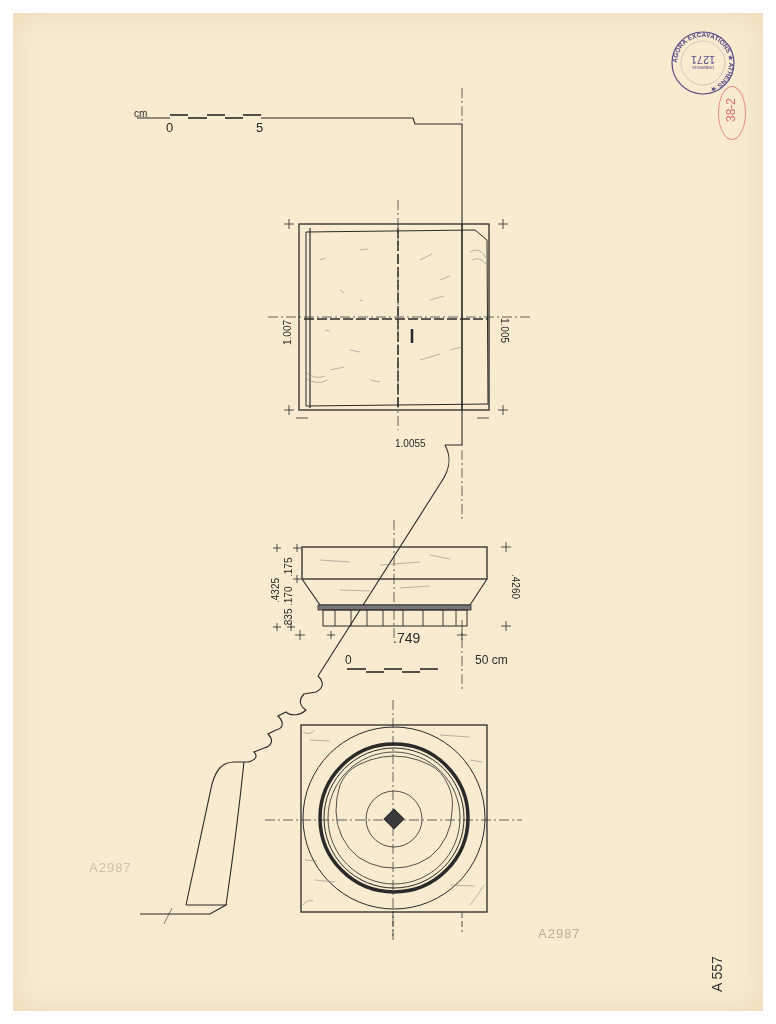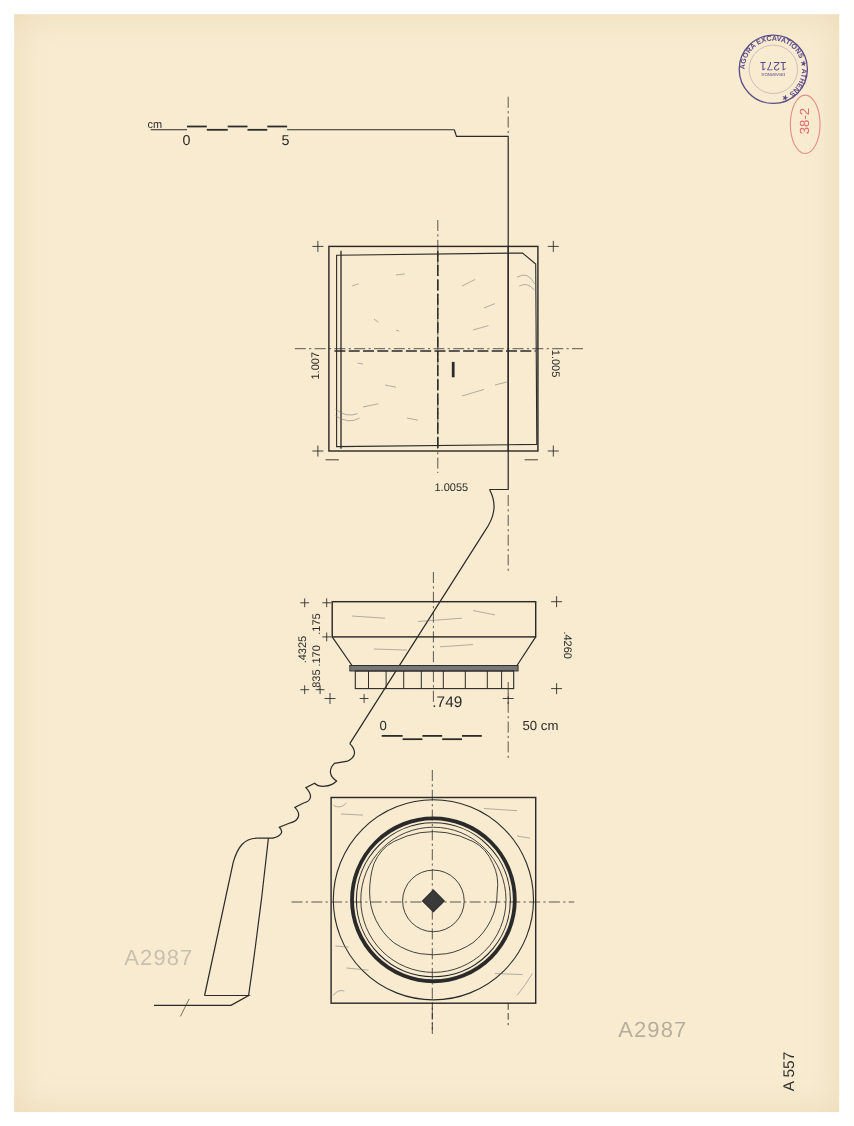--- a/index.html
+++ b/index.html
@@ -3,21 +3,21 @@
   <meta charset="utf-8">
   <style>
     html, body { margin: 0; padding: 0; background: #ffffff; }
     body { width: 776px; height: 1024px; position: relative; overflow: hidden;
            font-family: "Liberation Sans", sans-serif; }
     .sheet { position: absolute; left: 13px; top: 13px; width: 750px; height: 998px;
              background: #f8ebcf; box-shadow: inset 0 0 30px rgba(200,170,120,0.25); }
     .drawing { position: absolute; left: 0; top: 0; width: 776px; height: 1024px; }
     .lbl { position: absolute; font-size: 11px; color: #2a2a2a; white-space: nowrap; }
     .vert { transform: rotate(-90deg); transform-origin: left top; }
-    .pencil { position: absolute; color: #c9c0b0; font-size: 20px; letter-spacing: 1px; margin-left: 24px; }
+    .pencil { position: absolute; color: #c9c0b0; font-size: 13px; letter-spacing: 1px; }
     .stamp { position: absolute; left: 670px; top: 30px; width: 66px; height: 66px; }
     .redstamp { position: absolute; left: 718px; top: 86px; width: 26px; height: 52px;
                 border: 1.5px solid #e58a8a; border-radius: 50%; }
     .redstamp span { position: absolute; left: -8px; top: 16px; width: 40px; text-align: center;
                      transform: rotate(-90deg); color: #e06a6a; font-size: 12px; }
   </style>
 </head>
 <body>
 
 <div class="sheet"></div>

